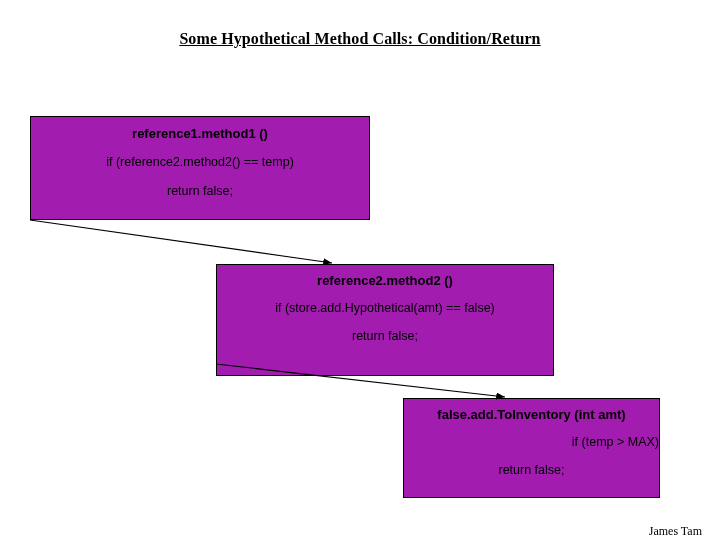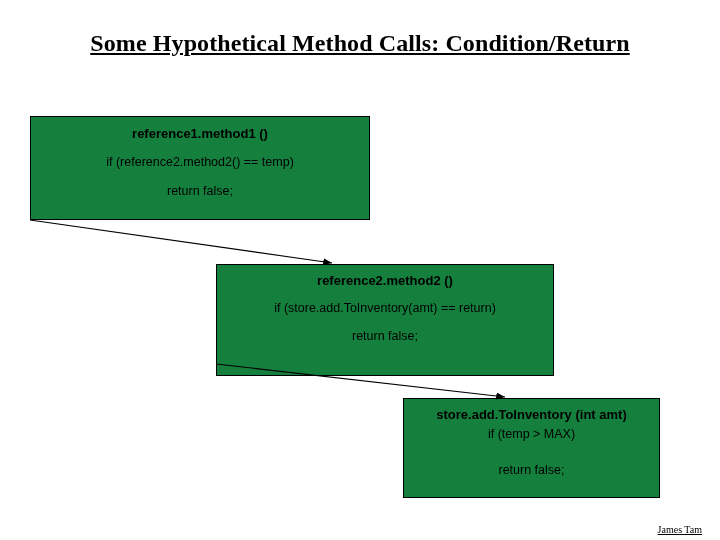--- a/index.html
+++ b/index.html
@@ -20,29 +20,29 @@
     height: 540px;
   }
   #title {
     position: absolute;
     left: 0;
     top: 30px;
     width: 720px;
     text-align: center;
     font-family: "Liberation Serif", serif;
     font-weight: bold;
-    font-size: 24px;
+    font-size: 16px;
     color: #000000;
     text-decoration: underline;
     letter-spacing: 0.1px;
   }
   .box {
     position: absolute;
     border: 1px solid #000000;
-    background: #15803d;
+    background: #a21caf;
     box-sizing: border-box;
   }
   .box-line {
     position: absolute;
     left: 0;
     width: 100%;
     text-align: center;
     color: #000000;
     font-family: "Liberation Sans", sans-serif;
   }
@@ -75,63 +75,62 @@
   #box2 .l1 { top: 36px; }
   #box2 .l2 { top: 64px; }
   
   #box3 {
     left: 403px;
     top: 398px;
     width: 257px;
     height: 100px;
   }
   #box3 .l0 { top: 8px; }
-  #box3 .l1 { top: 28px; }
+  #box3 .l1 { top: 36px; text-align: right; }
   #box3 .l2 { top: 64px; }
 
   #arrows {
     position: absolute;
     left: 0;
     top: 0;
     width: 720px;
     height: 540px;
     pointer-events: none;
   }
   #credit {
     position: absolute;
     right: 18px;
     top: 524px;
     font-family: "Liberation Serif", serif;
-    font-size: 10px;
+    font-size: 12px;
     color: #000000;
-    text-decoration: underline;
     white-space: nowrap;
   }
 </style>
 </head>
 <body>
 
 <div id="stage">
 
   <div id="title">Some Hypothetical Method Calls: Condition/Return</div>
 
   <div class="box" id="box1">
     <div class="box-line line-head l0">reference1.method1 ()</div>
     <div class="box-line line-body l1">if (reference2.method2() == temp)</div>
     <div class="box-line line-body l2">return false;</div>
   </div>
 
   <div class="box" id="box2">
     <div class="box-line line-head l0">reference2.method2 ()</div>
-    <div class="box-line line-body l1">if (store.add.ToInventory(amt) == return)</div>
+    <div class="box-line line-body l1">if (store.add.Hypothetical(amt) == false)</div>
     <div class="box-line line-body l2">return false;</div>
   </div>
 
   <div class="box" id="box3">
-    <div class="box-line line-head l0">store.add.ToInventory (int amt)</div>
+    <div class="box-line line-head l0">false.add.ToInventory (int amt)</div>
     <div class="box-line line-body l1">if (temp &gt; MAX)</div>
     <div class="box-line line-body l2">return false;</div>
   </div>
 
   <svg id="arrows" viewBox="0 0 720 540">
     <defs>
       <marker id="ah" markerWidth="9" markerHeight="9" refX="8" refY="3.2" orient="auto" markerUnits="strokeWidth">
         <path d="M0,0 L8,3.2 L0,6.4 z" fill="#000000"></path>
       </marker>
     </defs>

